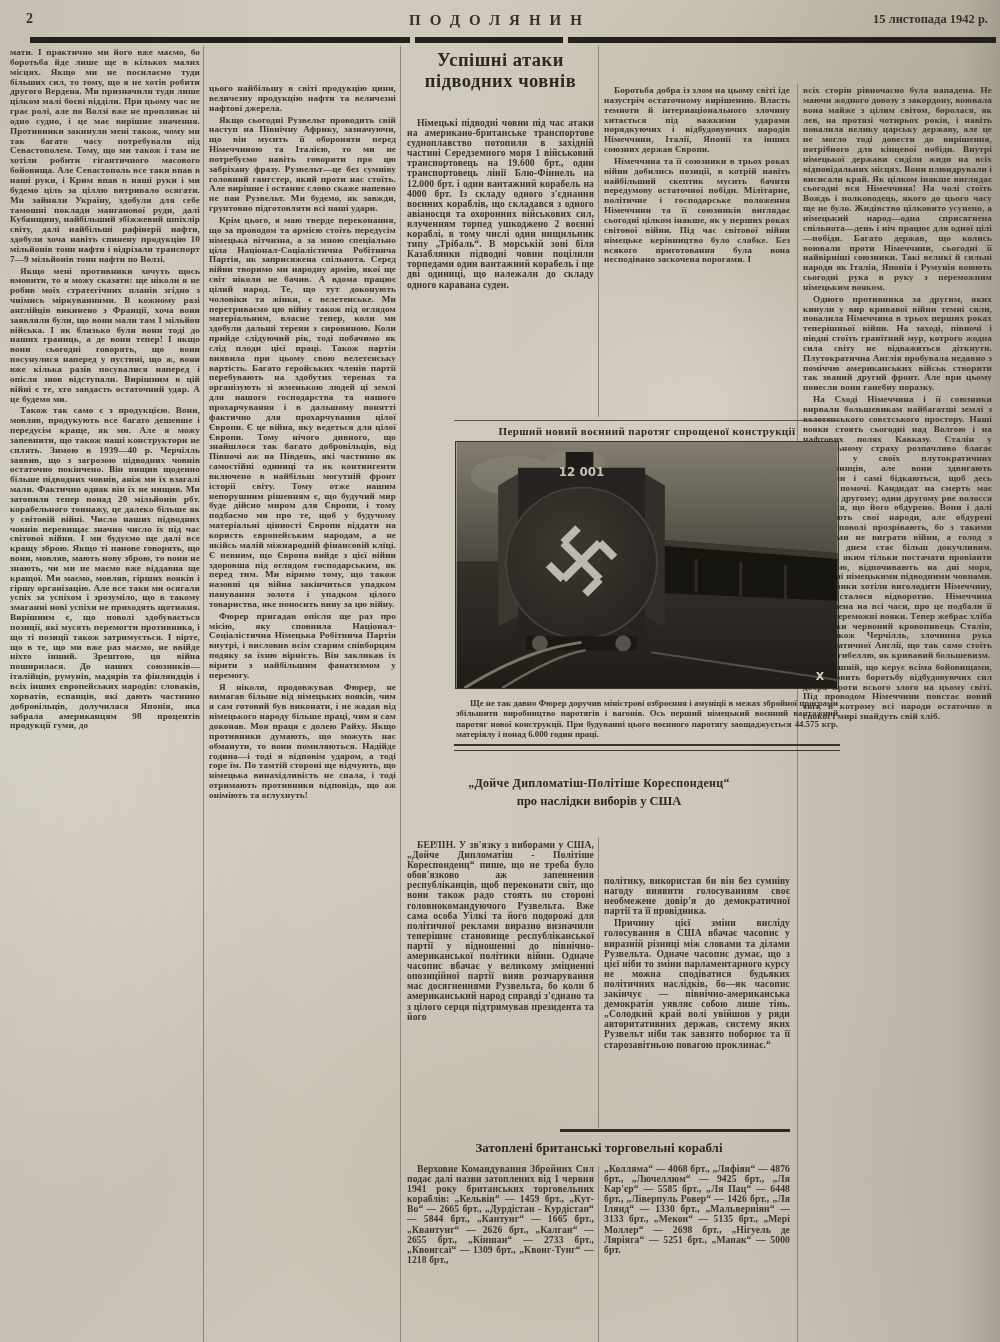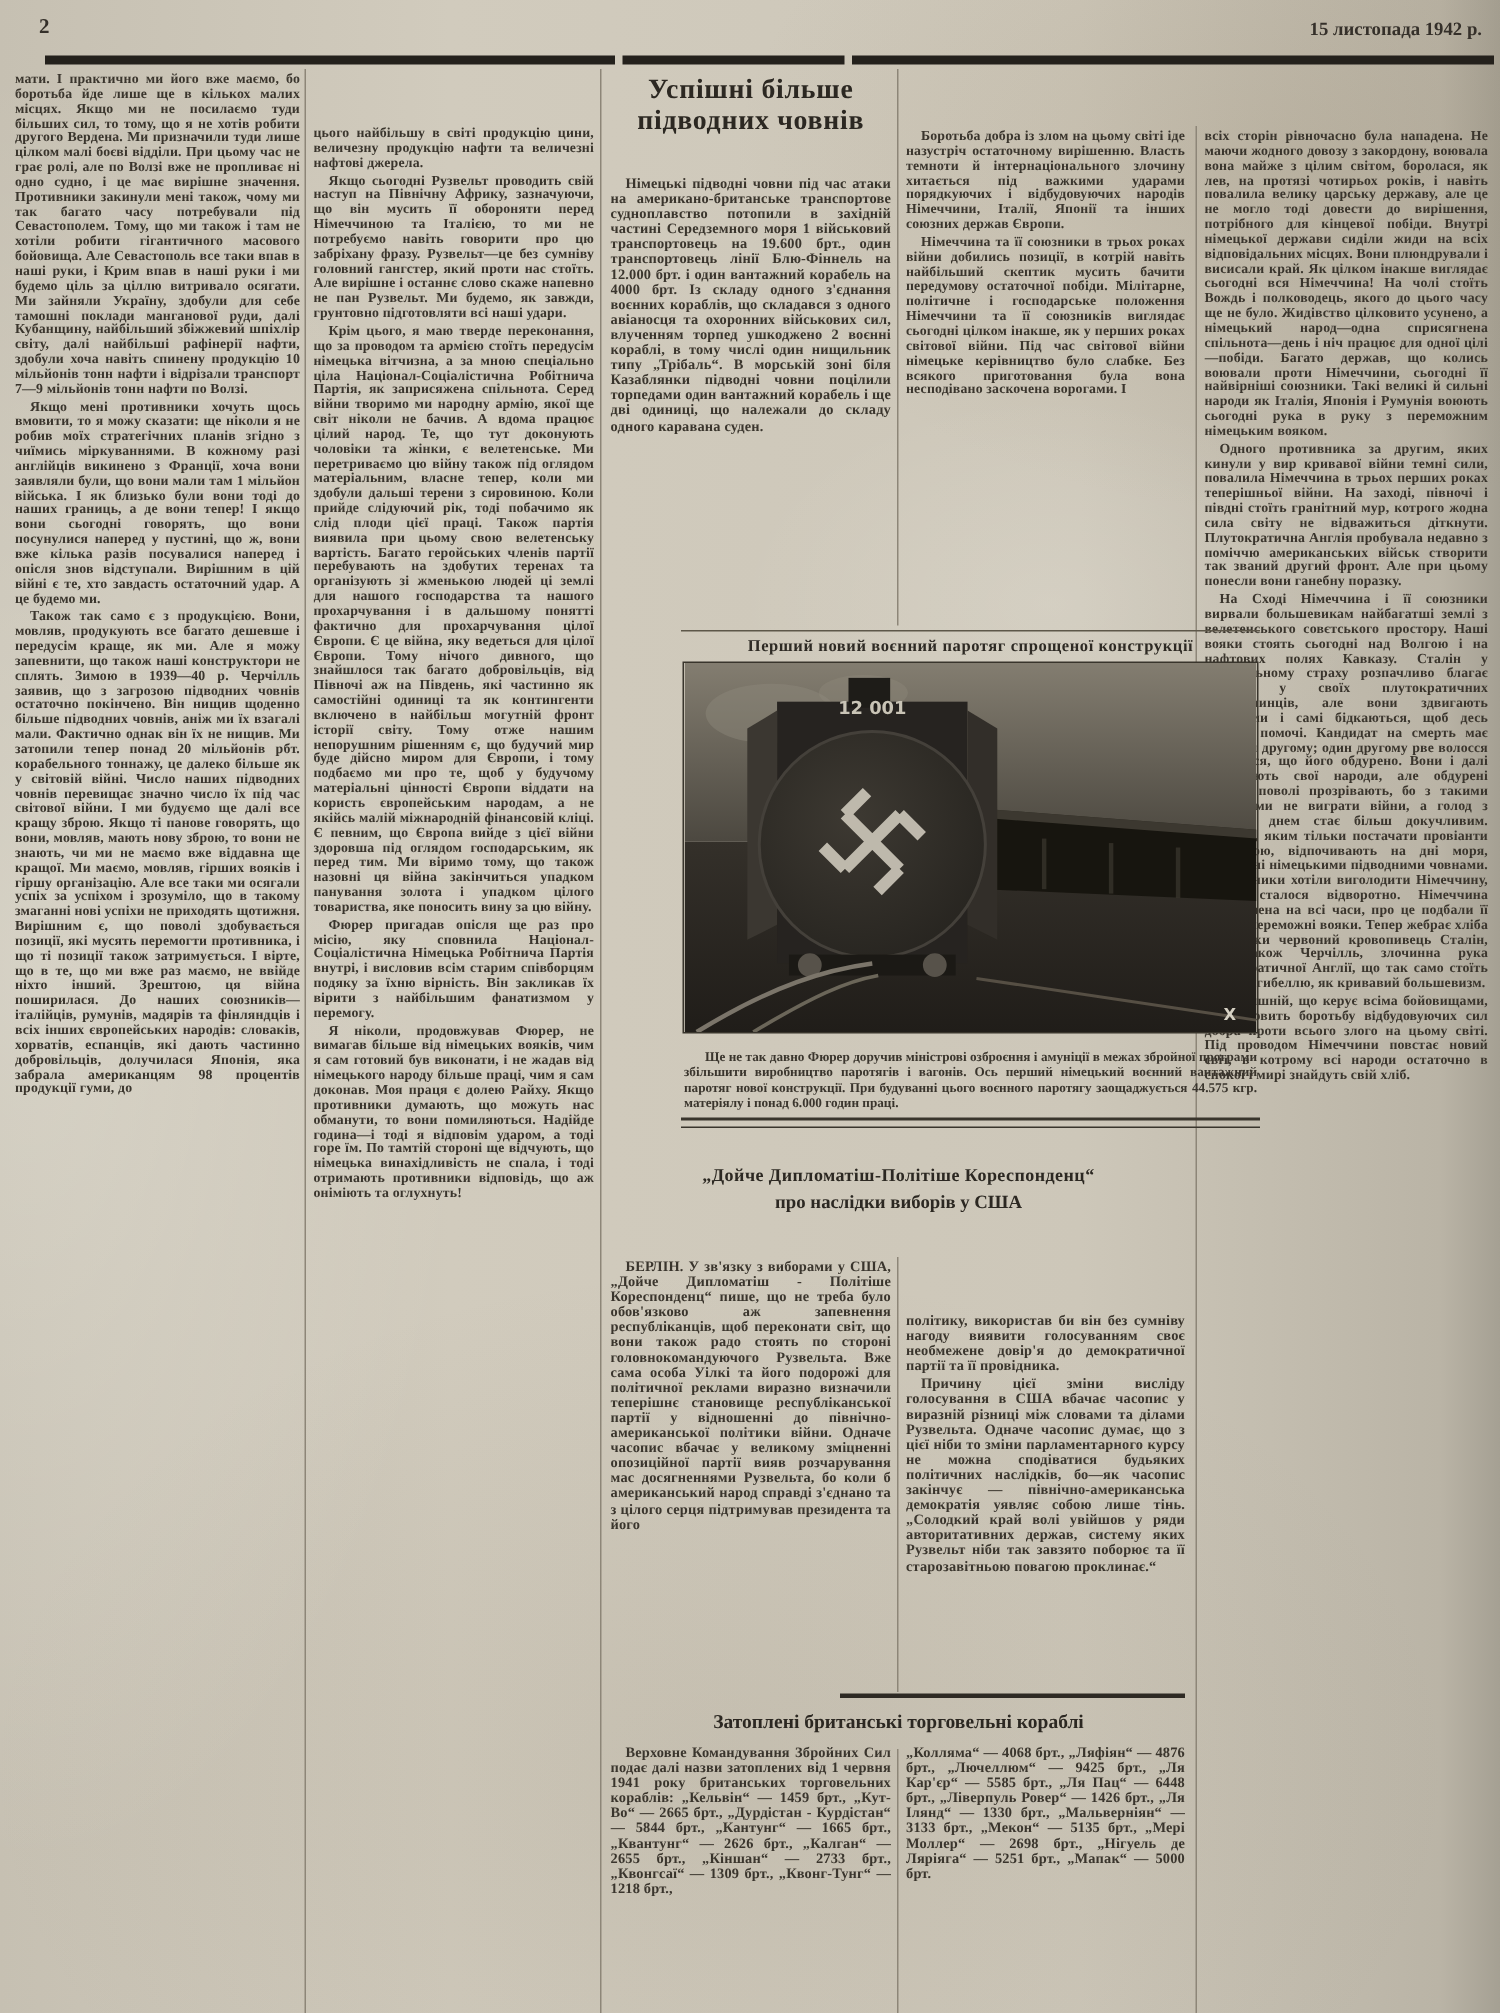--- a/index.html
+++ b/index.html
@@ -51,20 +51,21 @@
   .photo-caption .cap-indent{display:inline-block;width:14px;}
   .dbl-rule{margin-top:4px;height:4px;border-top:2px solid #39352c;border-bottom:1px solid #39352c;}
   .ships-divider{position:absolute;left:560px;top:1129px;width:230px;height:3px;background:#2e2a24;}
 </style>
 </head>
 <body>
 
 <div id="page">
 
   <div class="mast-num">2</div>
+  <div class="mast-title">ПОДОЛЯНИН</div>
   <div class="mast-date">15 листопада 1942 р.</div>
   <div class="mast-bar">
     <i class="s1"></i>
       <i class="g"></i>
       <i class="s2"></i>
       <i class="g"></i>
       <i class="s3"></i>
   </div>
 
   <div class="vsep" style="left:203px;top:46px;height:1296px;"></div>
@@ -81,21 +82,21 @@
     </div>
   <div class="col" style="left:209px;top:48px;width:187px;height:1292px;margin-top:36px;">
       <p class="para cont">цього найбільшу в світі продукцію цини, величезну продукцію нафти та величезні нафтові джерела.</p>
       <p class="para">Якщо сьогодні Рузвельт проводить свій наступ на Північну Африку, зазначуючи, що він мусить її обороняти перед Німеччиною та Італією, то ми не потребуємо навіть говорити про цю забріхану фразу. Рузвельт—це без сумніву головний гангстер, який проти нас стоїть. Але вирішне і останнє слово скаже напевно не пан Рузвельт. Ми будемо, як завжди, грунтовно підготовляти всі наші удари.</p>
       <p class="para">Крім цього, я маю тверде переконання, що за проводом та армією стоїть передусім німецька вітчизна, а за мною спеціально ціла Націонал-Соціалістична Робітнича Партія, як заприсяжена спільнота. Серед війни творимо ми народну армію, якої ще світ ніколи не бачив. А вдома працює цілий народ. Те, що тут доконують чоловіки та жінки, є велетенське. Ми перетриваємо цю війну також під оглядом матеріальним, власне тепер, коли ми здобули дальші терени з сировиною. Коли прийде слідуючий рік, тоді побачимо як слід плоди цієї праці. Також партія виявила при цьому свою велетенську вартість. Багато геройських членів партії перебувають на здобутих теренах та організують зі жменькою людей ці землі для нашого господарства та нашого прохарчування і в дальшому понятті фактично для прохарчування цілої Європи. Є це війна, яку ведеться для цілої Європи. Тому нічого дивного, що знайшлося так багато добровільців, від Півночі аж на Південь, які частинно як самостійні одиниці та як контингенти включено в найбільш могутній фронт історії світу. Тому отже нашим непорушним рішенням є, що будучий мир буде дійсно миром для Європи, і тому подбаємо ми про те, щоб у будучому матеріальні цінності Європи віддати на користь європейським народам, а не якійсь малій міжнародній фінансовій кліці. Є певним, що Європа вийде з цієї війни здоровша під оглядом господарським, як перед тим. Ми віримо тому, що також назовні ця війна закінчиться упадком панування золота і упадком цілого товариства, яке поносить вину за цю війну.</p>
       <p class="para">Фюрер пригадав опісля ще раз про місію, яку сповнила Націонал-Соціалістична Німецька Робітнича Партія внутрі, і висловив всім старим співборцям подяку за їхню вірність. Він закликав їх вірити з найбільшим фанатизмом у перемогу.</p>
       <p class="para">Я ніколи, продовжував Фюрер, не вимагав більше від німецьких вояків, чим я сам готовий був виконати, і не жадав від німецького народу більше праці, чим я сам доконав. Моя праця є долею Райху. Якщо противники думають, що можуть нас обманути, то вони помиляються. Надійде година—і тоді я відповім ударом, а тоді горе їм. По тамтій стороні ще відчують, що німецька винахідливість не спала, і тоді отримають противники відповідь, що аж оніміють та оглухнуть!</p>
     </div>
 
   <div class="h-uboat">
-    <div>Успішні більше</div>
+    <div>Успішні атаки</div>
     <div>підводних човнів</div>
   </div>
   <div class="col wide" style="left:407px;top:100px;width:187px;height:318px;margin-top:18px;">
       <p class="para">Німецькі підводні човни під час атаки на американо-британське транспортове судноплавство потопили в західній частині Середземного моря 1 військовий транспортовець на 19.600 брт., один транспортовець лінії Блю-Фіннель на 12.000 брт. і один вантажний корабель на 4000 брт. Із складу одного з'єднання воєнних кораблів, що складався з одного авіаносця та охоронних військових сил, влученням торпед ушкоджено 2 воєнні кораблі, в тому числі один нищильник типу „Трібаль“. В морській зоні біля Казаблянки підводні човни поцілили торпедами один вантажний корабель і ще дві одиниці, що належали до складу одного каравана суден.</p>
     </div>
 
   <div class="col" style="left:604px;top:86px;width:186px;height:330px;">
       <p class="para">Боротьба добра із злом на цьому світі іде назустріч остаточному вирішенню. Власть темноти й інтернаціонального злочину хитається під важкими ударами порядкуючих і відбудовуючих народів Німеччини, Італії, Японії та інших союзних держав Європи.</p>
       <p class="para">Німеччина та її союзники в трьох роках війни добились позиції, в котрій навіть найбільший скептик мусить бачити передумову остаточної побіди. Мілітарне, політичне і господарське положення Німеччини та її союзників виглядає сьогодні цілком інакше, як у перших роках світової війни. Під час світової війни німецьке керівництво було слабке. Без всякого приготовання була вона несподівано заскочена ворогами. І</p>
     </div>

